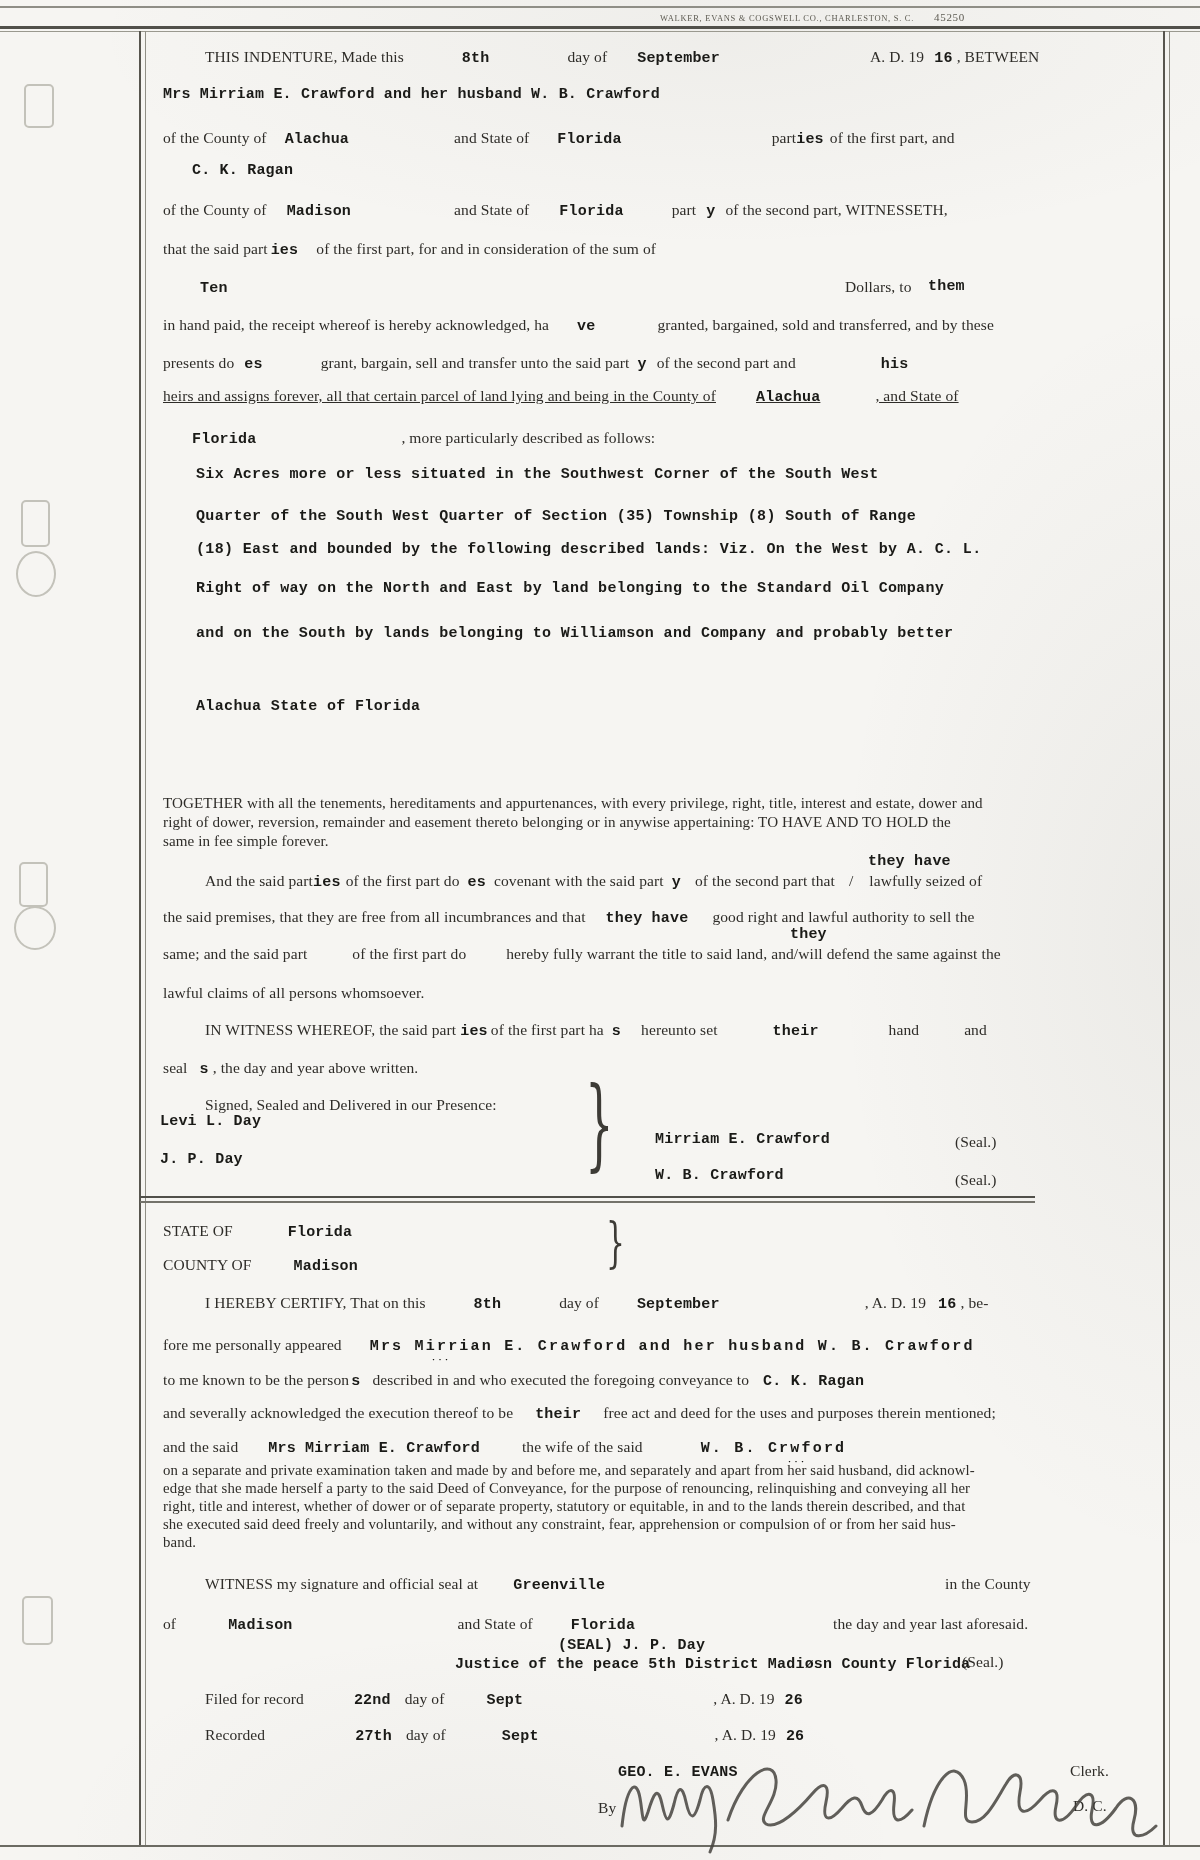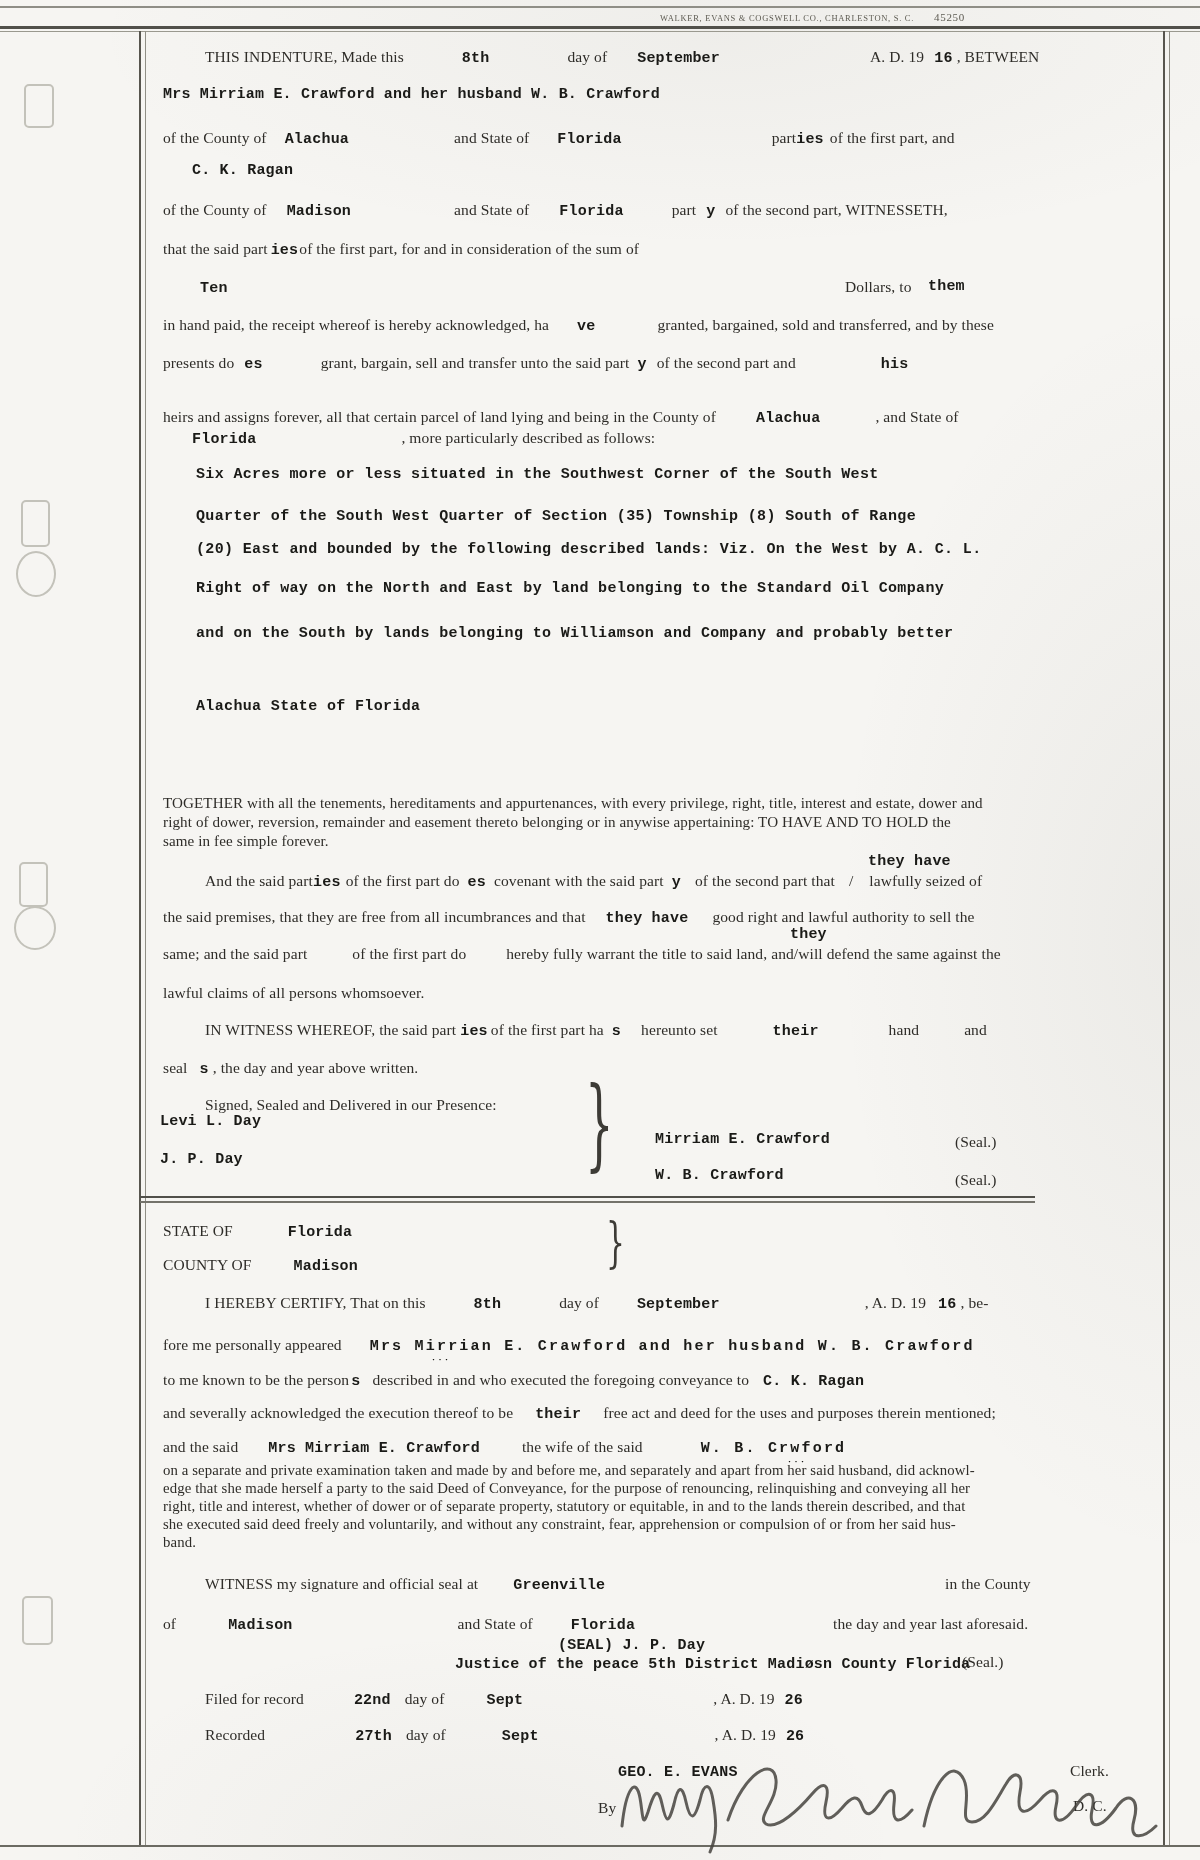--- a/index.html
+++ b/index.html
@@ -66,43 +66,43 @@
     <span>of the County of</span><span class="t" style="margin-left:18px;">Alachua</span><span style="margin-left:105px;">and State of</span><span class="t" style="margin-left:28px;">Florida</span><span style="margin-left:150px;">part</span><span class="t">ies</span><span style="margin-left:6px;">of the first part, and</span>
   </div>
 
   <div class="ln t" style="left:192px;top:162px;">C. K. Ragan</div>
 
   <div class="ln" style="left:163px;top:201px;">
     <span>of the County of</span><span class="t" style="margin-left:20px;">Madison</span><span style="margin-left:103px;">and State of</span><span class="t" style="margin-left:30px;">Florida</span><span style="margin-left:48px;">part</span><span class="t" style="margin-left:10px;">y</span><span style="margin-left:10px;margin-top:39px;">of the second part, WITNESSETH,</span>
   </div>
 
   <div class="ln" style="left:163px;top:240px;">
-    <span>that the said part</span><span class="t" style="margin-left:3px;">ies</span><span style="margin-left:1px;">of the first part, for and in consideration of the sum of</span>
+    <span>that the said part</span><span class="t" style="margin-left:3px;">ies</span><span style="margin-left:18px;">of the first part, for and in consideration of the sum of</span>
   </div>
   <div class="ln" style="left:200px;top:278px;">
     <span class="t">Ten</span>
     <span class="abs" style="left:645px;top:0;">Dollars, to</span>
     <span class="abs t" style="left:728px;top:0;">them</span>
   </div>
   <div class="ln" style="left:163px;top:316px;">
     <span>in hand paid, the receipt whereof is hereby acknowledged, ha</span><span class="t" style="margin-left:28px;">ve</span><span style="margin-left:62px;">granted, bargained, sold and transferred, and by these</span>
   </div>
   <div class="ln" style="left:163px;top:354px;">
     <span>presents do</span><span class="t" style="margin-left:10px;">es</span><span style="margin-left:58px;">grant, bargain, sell and transfer unto the said part</span><span class="t" style="margin-left:8px;">y</span><span style="margin-left:10px;">of the second part and</span><span class="t" style="margin-left:85px;">his</span>
   </div>
-  <div class="ln" style="left:163px;top:408px;">
+  <div class="ln" style="left:163px;top:387px;text-decoration:underline;">
     <span>heirs and assigns forever, all that certain parcel of land lying and being in the County of</span><span class="t" style="margin-left:40px;">Alachua</span><span style="margin-left:55px;">, and State of</span>
   </div>
   <div class="ln" style="left:192px;top:429px;">
     <span class="t">Florida</span><span style="margin-left:145px;">, more particularly described as follows:</span>
   </div>
 
   <div class="ln t" style="left:196px;top:466px;letter-spacing:.35px;">Six Acres more or less situated in the Southwest Corner of the South West</div>
   <div class="ln t" style="left:196px;top:508px;letter-spacing:.35px;">Quarter of the South West Quarter of Section (35) Township (8) South of Range</div>
-  <div class="ln t" style="left:196px;top:541px;letter-spacing:.35px;">(20) East and bounded by the following described lands: Viz. On the West by A. C. L.</div>
+  <div class="ln t" style="left:196px;top:541px;letter-spacing:.35px;">(18) East and bounded by the following described lands: Viz. On the West by A. C. L.</div>
   <div class="ln t" style="left:196px;top:580px;letter-spacing:.35px;">Right of way on the North and East by land belonging to the Standard Oil Company</div>
   <div class="ln t" style="left:196px;top:625px;letter-spacing:.35px;">and on the South by lands belonging to Williamson and Company and probably better</div>
   <div class="ln t" style="left:196px;top:698px;letter-spacing:.35px;">Alachua State of Florida</div>
 
   <div class="ln smallp" style="left:163px;top:795px;">TOGETHER with all the tenements, hereditaments and appurtenances, with every privilege, right, title, interest and estate, dower and</div>
   <div class="ln smallp" style="left:163px;top:814px;">right of dower, reversion, remainder and easement thereto belonging or in anywise appertaining:  TO HAVE AND TO HOLD the</div>
   <div class="ln smallp" style="left:163px;top:833px;">same in fee simple forever.</div>
 
   <div class="ln t" style="left:868px;top:853px;">they have</div>
   <div class="ln" style="left:205px;top:872px;">

